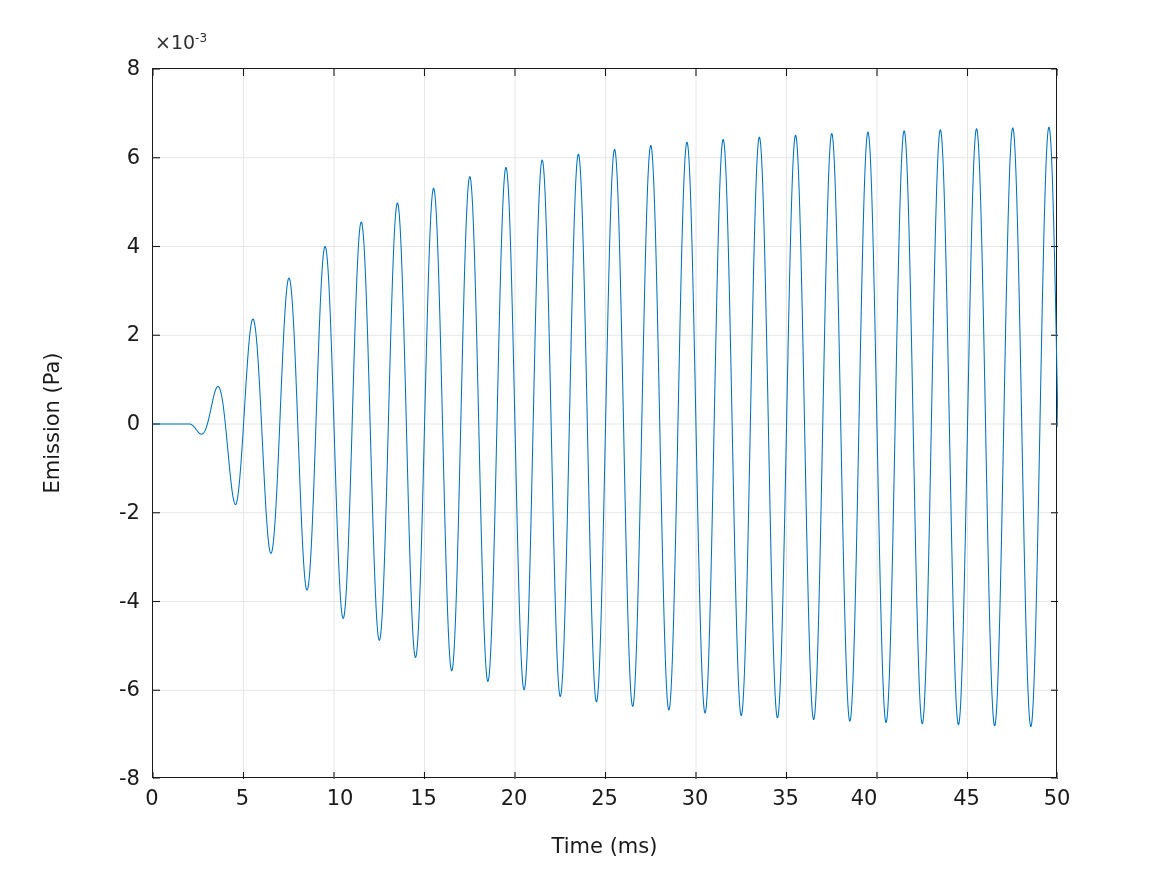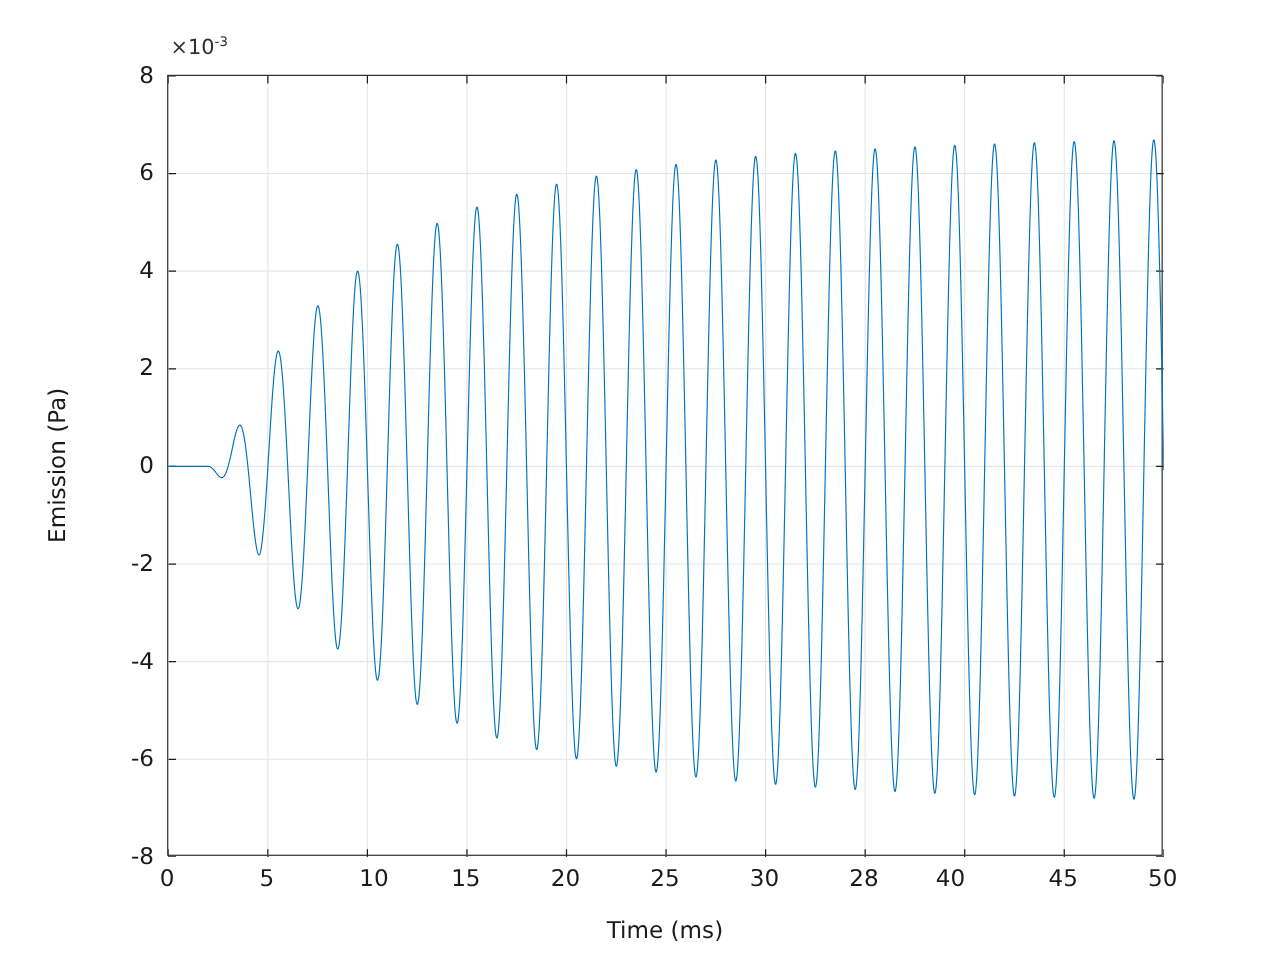--- a/index.html
+++ b/index.html
@@ -126,21 +126,21 @@
       <div class="ytick" style="top: 68px;">8</div>
     </div>
   <div id="xticks-layer">
       <div class="xtick" style="left: 152px;">0</div>
       <div class="xtick" style="left: 242.5px;">5</div>
       <div class="xtick" style="left: 340px;">10</div>
       <div class="xtick" style="left: 423.5px;">15</div>
       <div class="xtick" style="left: 514px;">20</div>
       <div class="xtick" style="left: 604.5px; text-align: center;">25</div>
       <div class="xtick" style="left: 695px;">30</div>
-      <div class="xtick" style="left: 785.5px;">28</div>
+      <div class="xtick" style="left: 785.5px;">35</div>
       <div class="xtick" style="left: 864px; text-align: center;">40</div>
       <div class="xtick" style="left: 966.5px; text-align: right;">45</div>
       <div class="xtick" style="left: 1057px;">50</div>
     </div>
 
   <div id="xlabel">Time (ms)</div>
   <div id="ylabel" style="left: 52px; top: 423px; transform: rotate(-90deg) translate(-50%, -50%);">Emission (Pa)</div>
 </div>
 
 </body></html>

